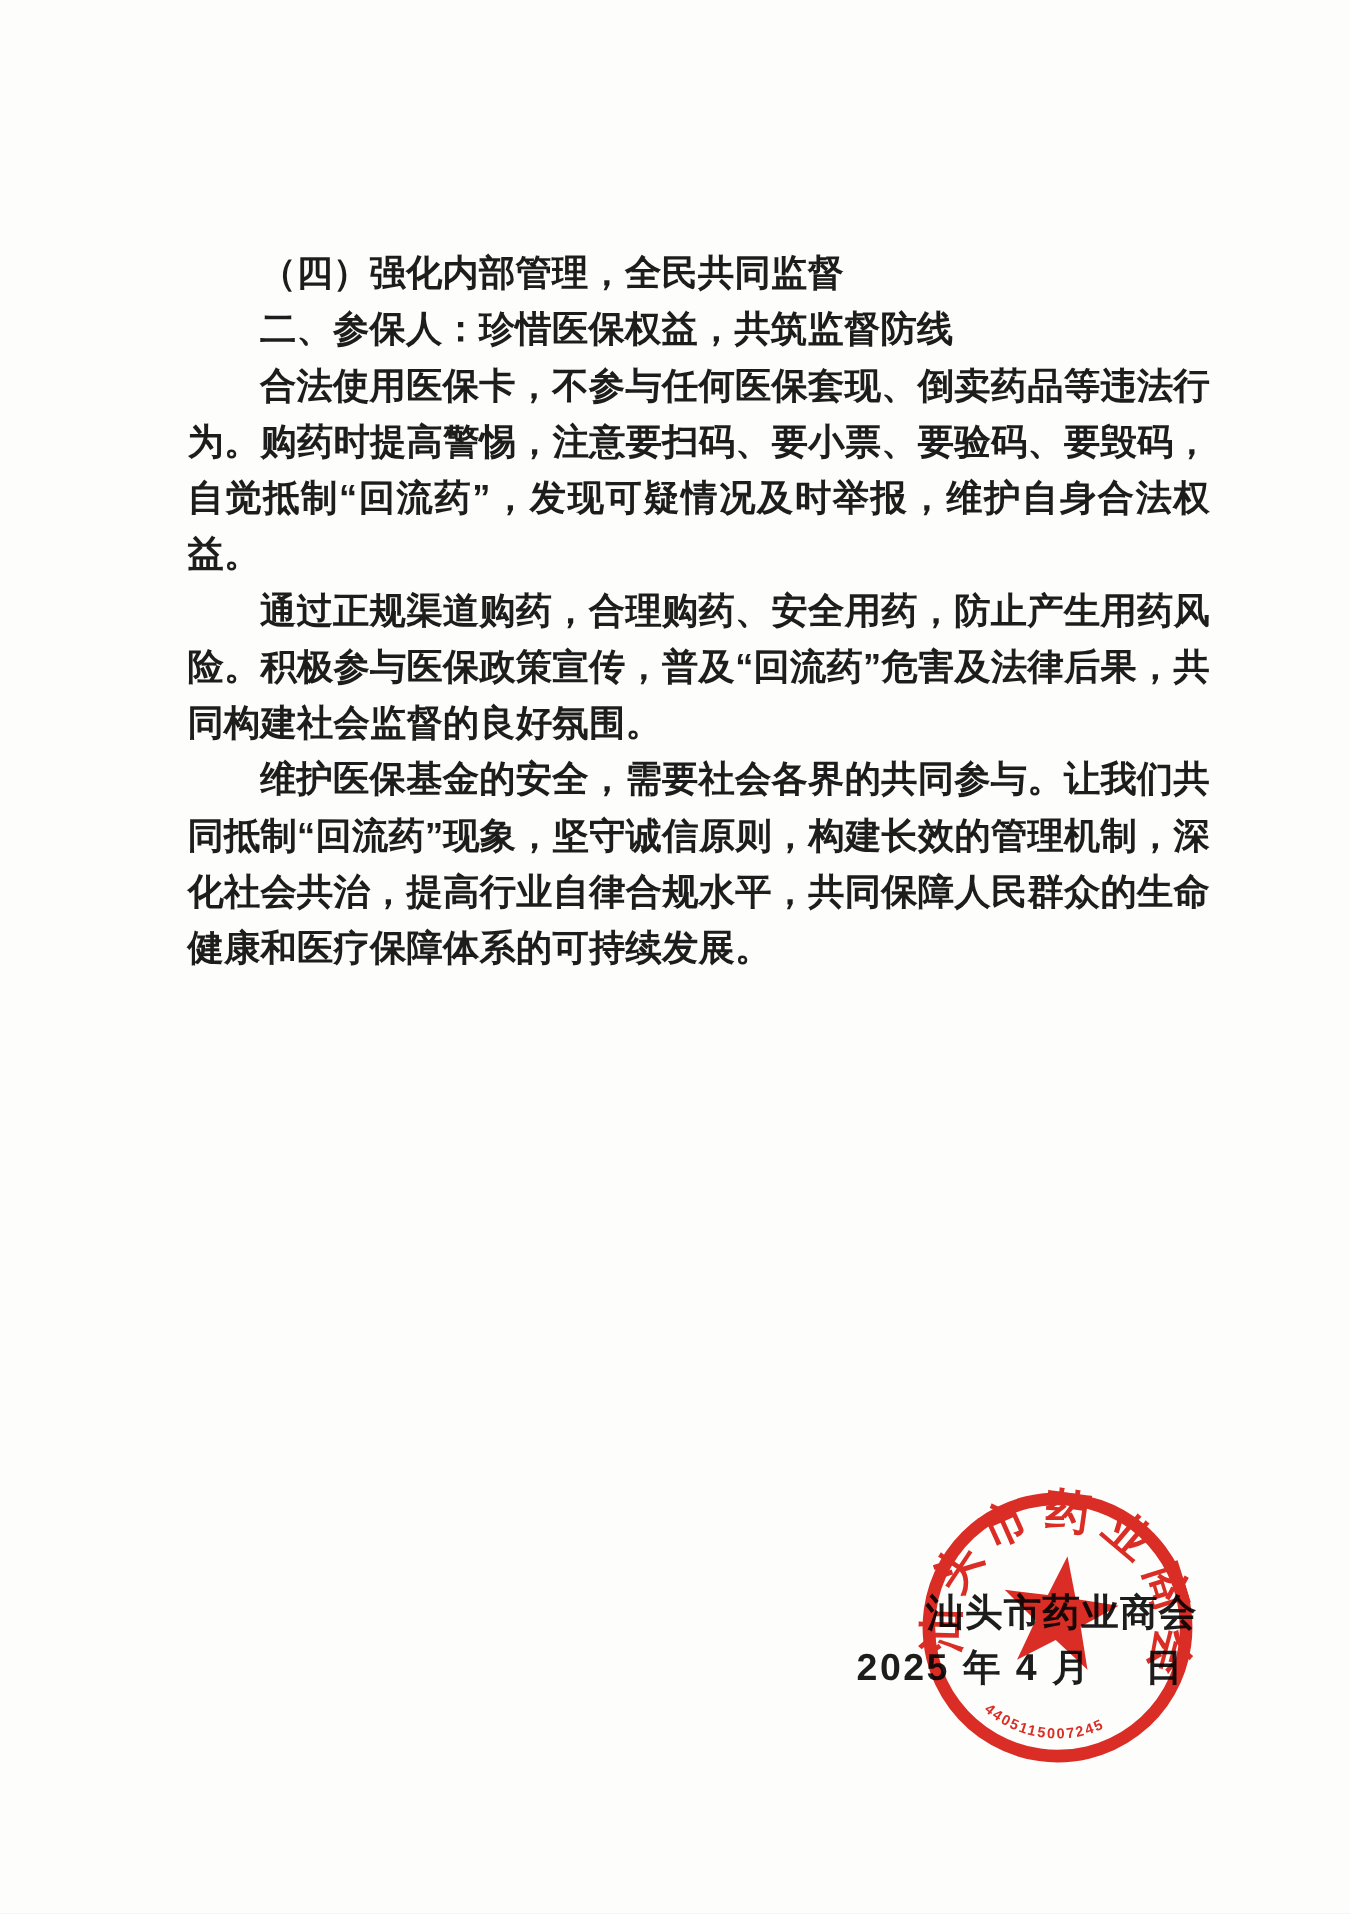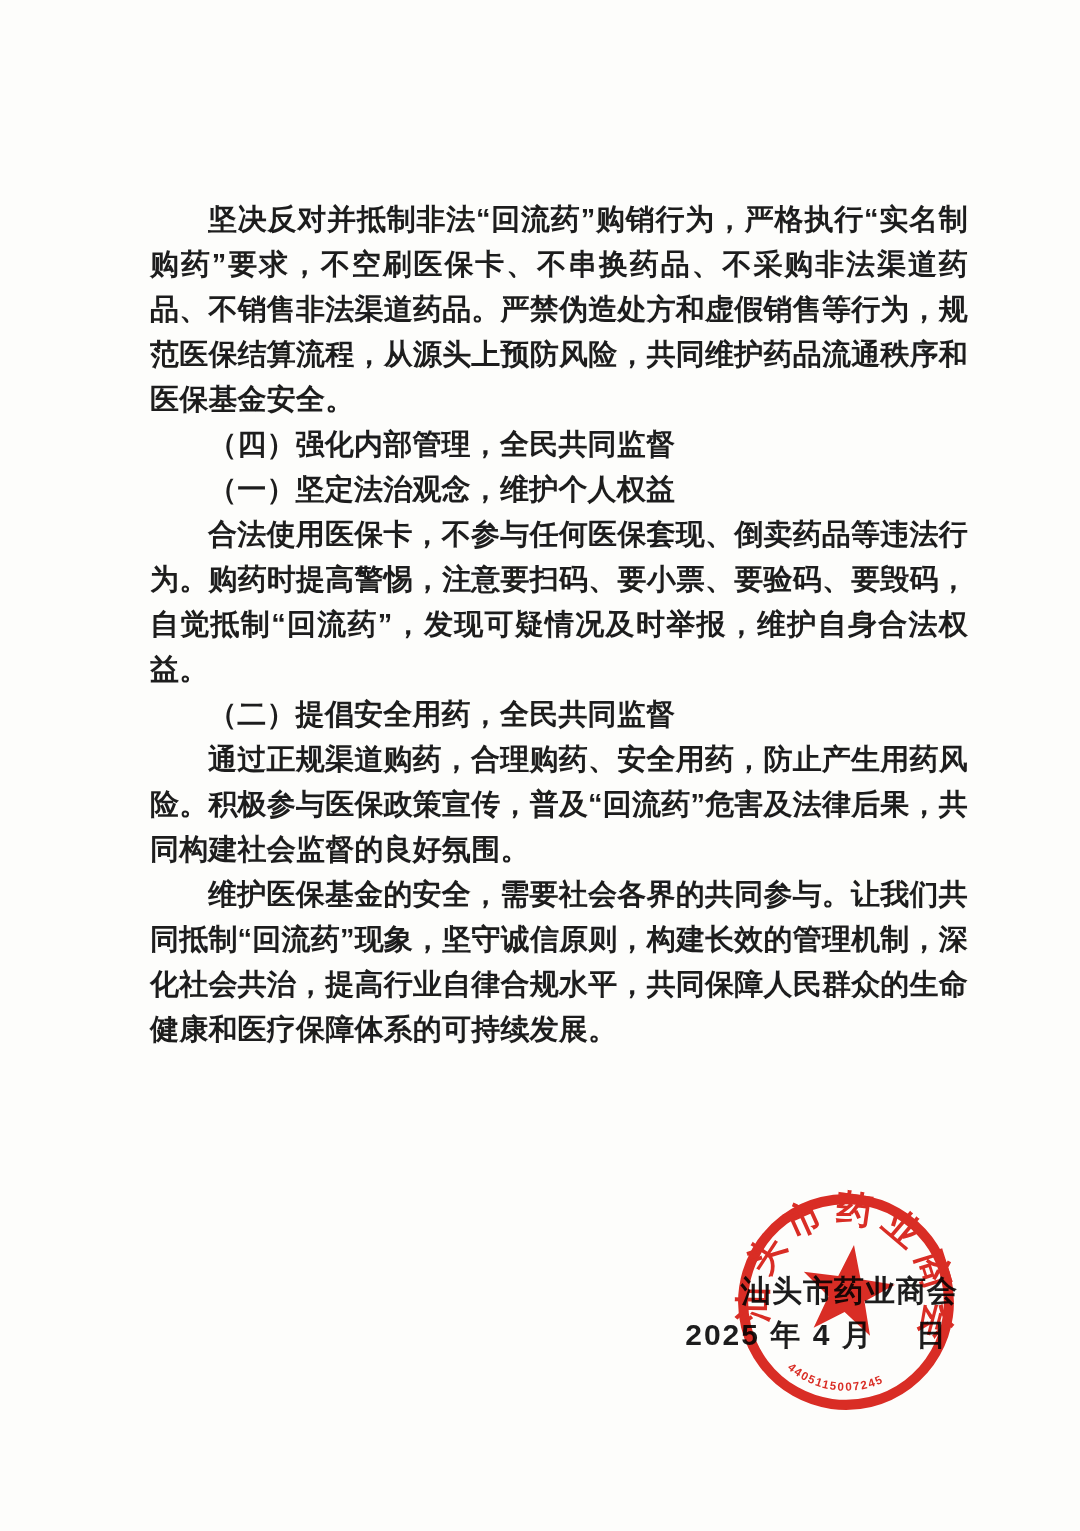--- a/index.html
+++ b/index.html
@@ -63,31 +63,29 @@
   }
   .stamp text { font-family: "Liberation Sans", sans-serif; font-weight: 700; }
 </style>
 </head>
 <body>
 
 <div class="page">
 
   <div class="content">
 
-      <p class="para p-body">坚决反对并抵制非法“回流药”购销行为，严格执行“实名制购药”要求，不空刷医保卡、不串换药品、不采购非法渠道药品、不销售非法渠道药品。严禁伪造处方和虚假销售等行为，规范医保结算流程，从源头上预防风险，共同维护药品流通秩序和医保基金安全。</p>
 
       <p class="para p-heading">（四）强化内部管理，全民共同监督</p>
 
 
+      <p class="para p-heading">二、参保人：珍惜医保权益，共筑监督防线</p>
 
-      <p class="para p-heading">（一）坚定法治观念，维护个人权益</p>
 
       <p class="para p-body">合法使用医保卡，不参与任何医保套现、倒卖药品等违法行为。购药时提高警惕，注意要扫码、要小票、要验码、要毁码，自觉抵制“回流药”，发现可疑情况及时举报，维护自身合法权益。</p>
 
-      <p class="para p-heading">（二）提倡安全用药，全民共同监督</p>
 
       <p class="para p-body">通过正规渠道购药，合理购药、安全用药，防止产生用药风险。积极参与医保政策宣传，普及“回流药”危害及法律后果，共同构建社会监督的良好氛围。</p>
 
       <p class="para p-body">维护医保基金的安全，需要社会各界的共同参与。让我们共同抵制“回流药”现象，坚守诚信原则，构建长效的管理机制，深化社会共治，提高行业自律合规水平，共同保障人民群众的生命健康和医疗保障体系的可持续发展。</p>
     </div>
 
   <div class="sig-org">汕头市药业商会</div>
 
   <div class="sig-date">2025 年 4 月　 日</div>
 

